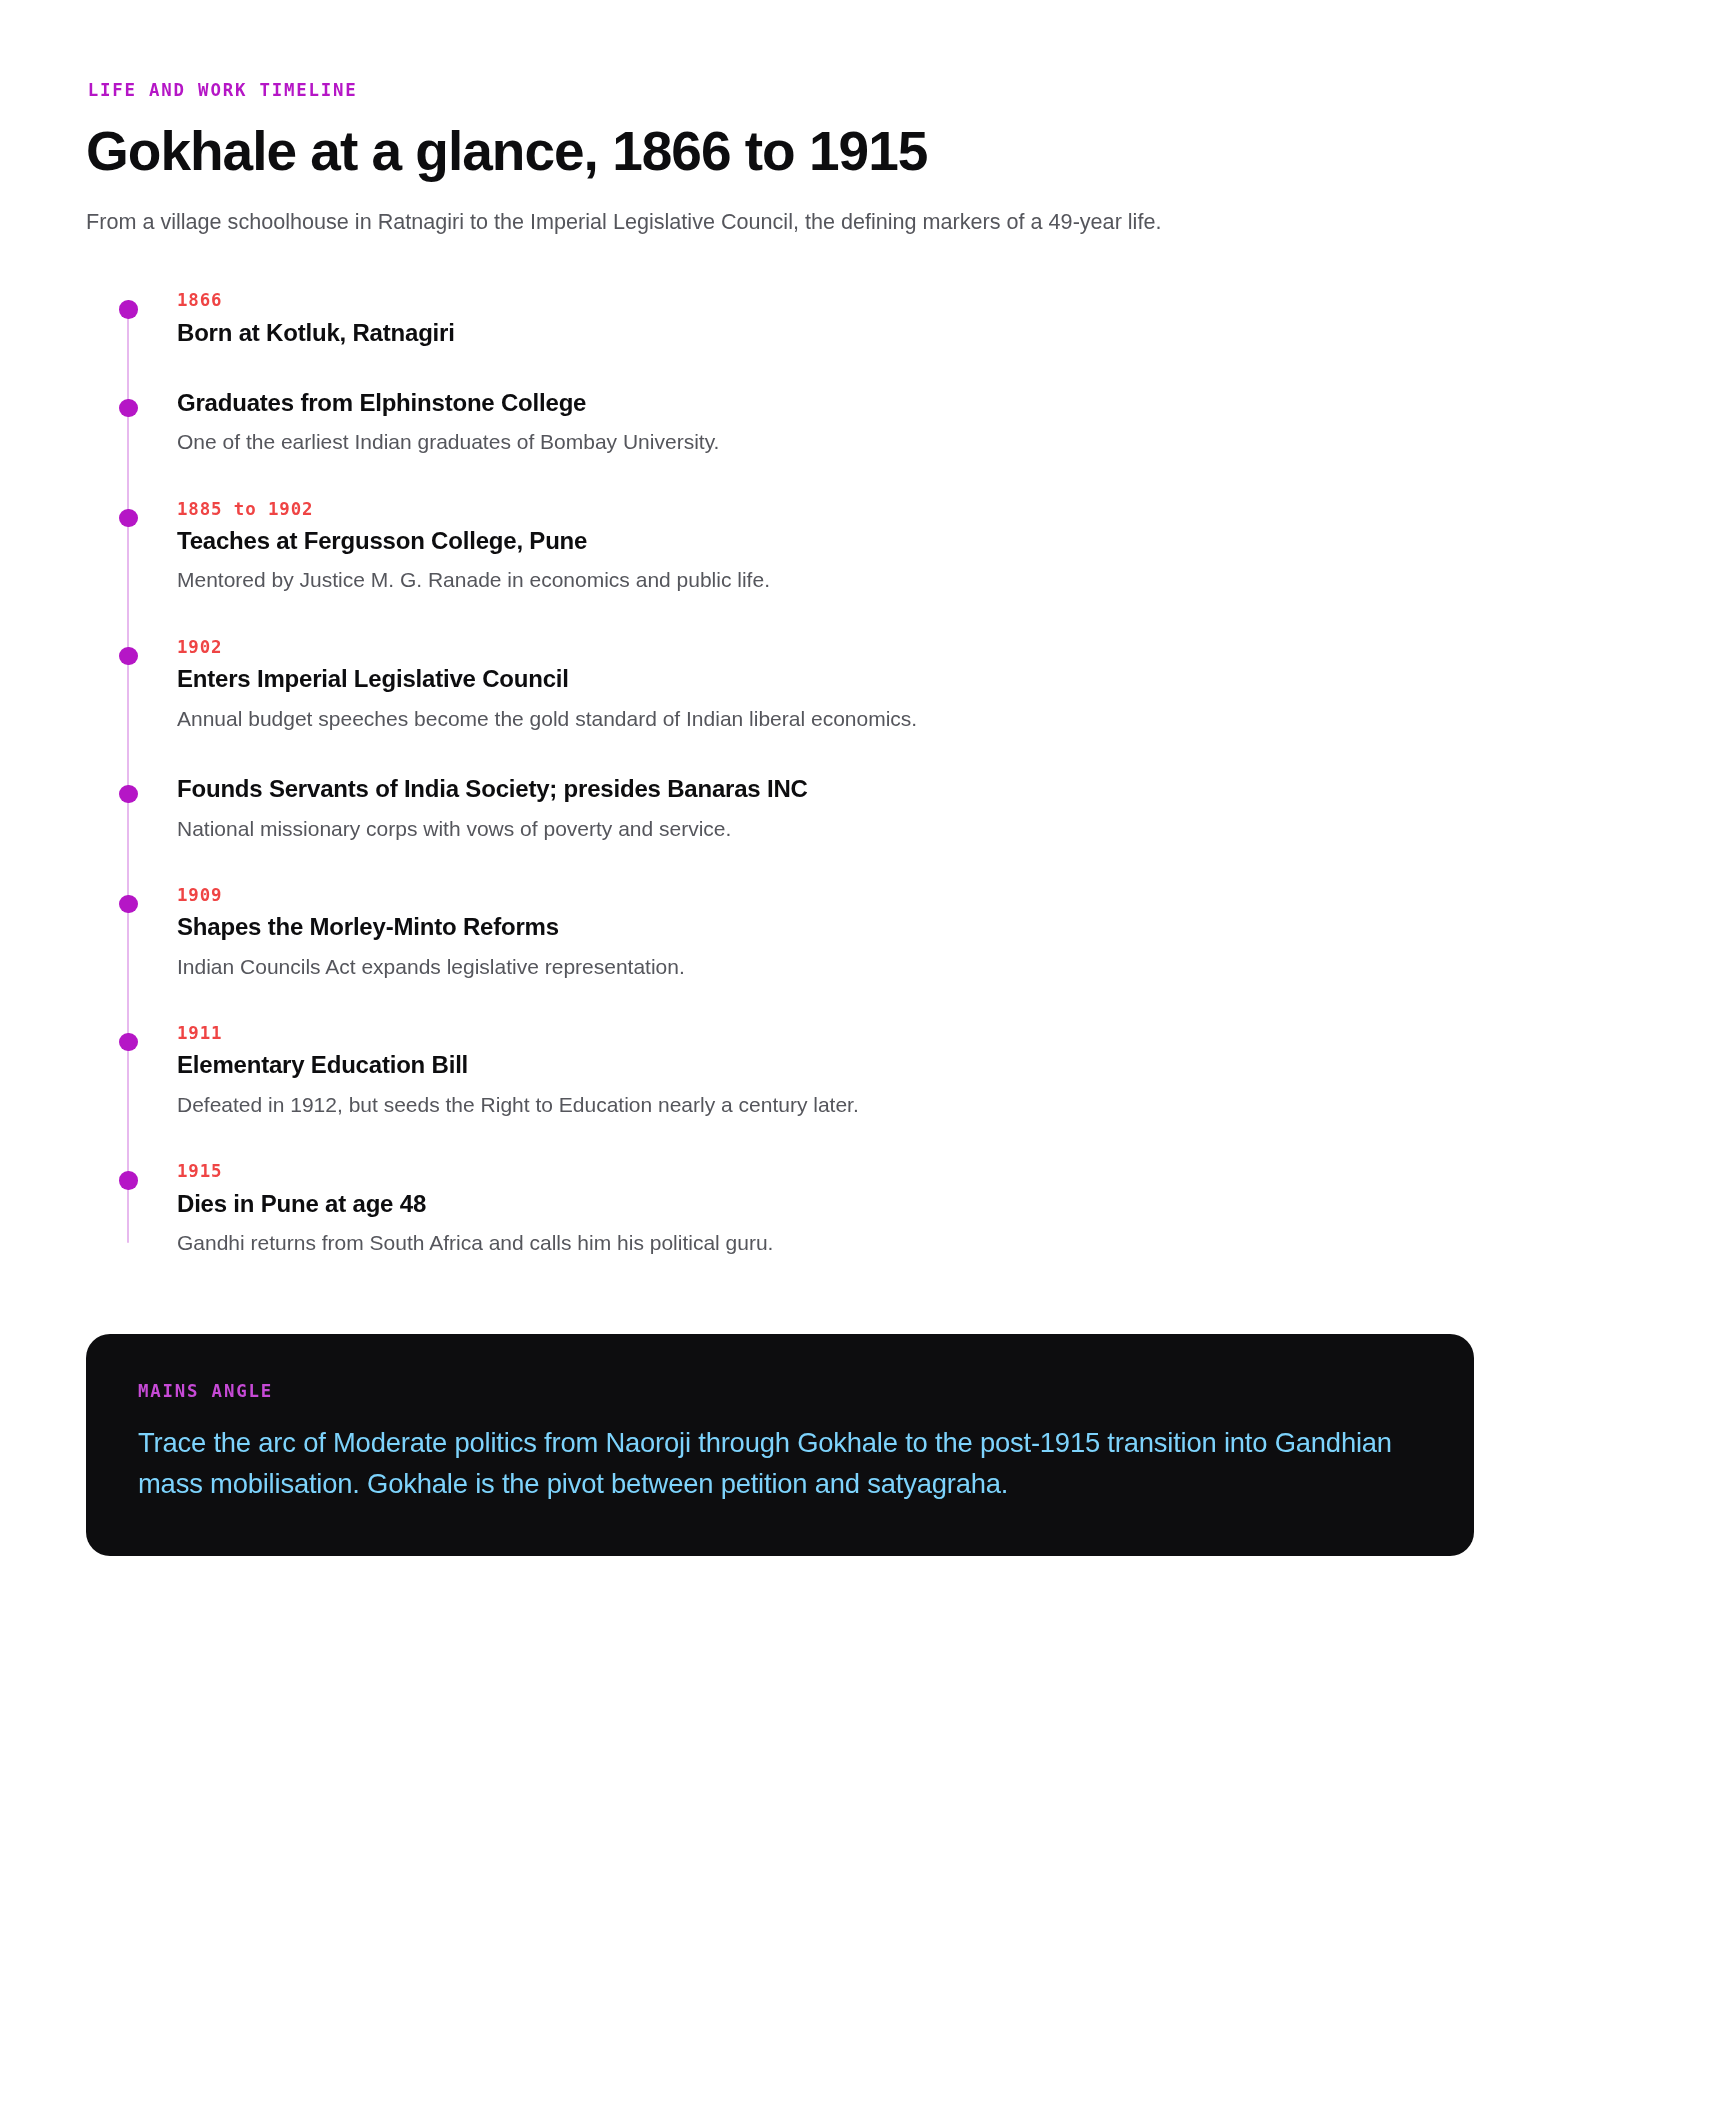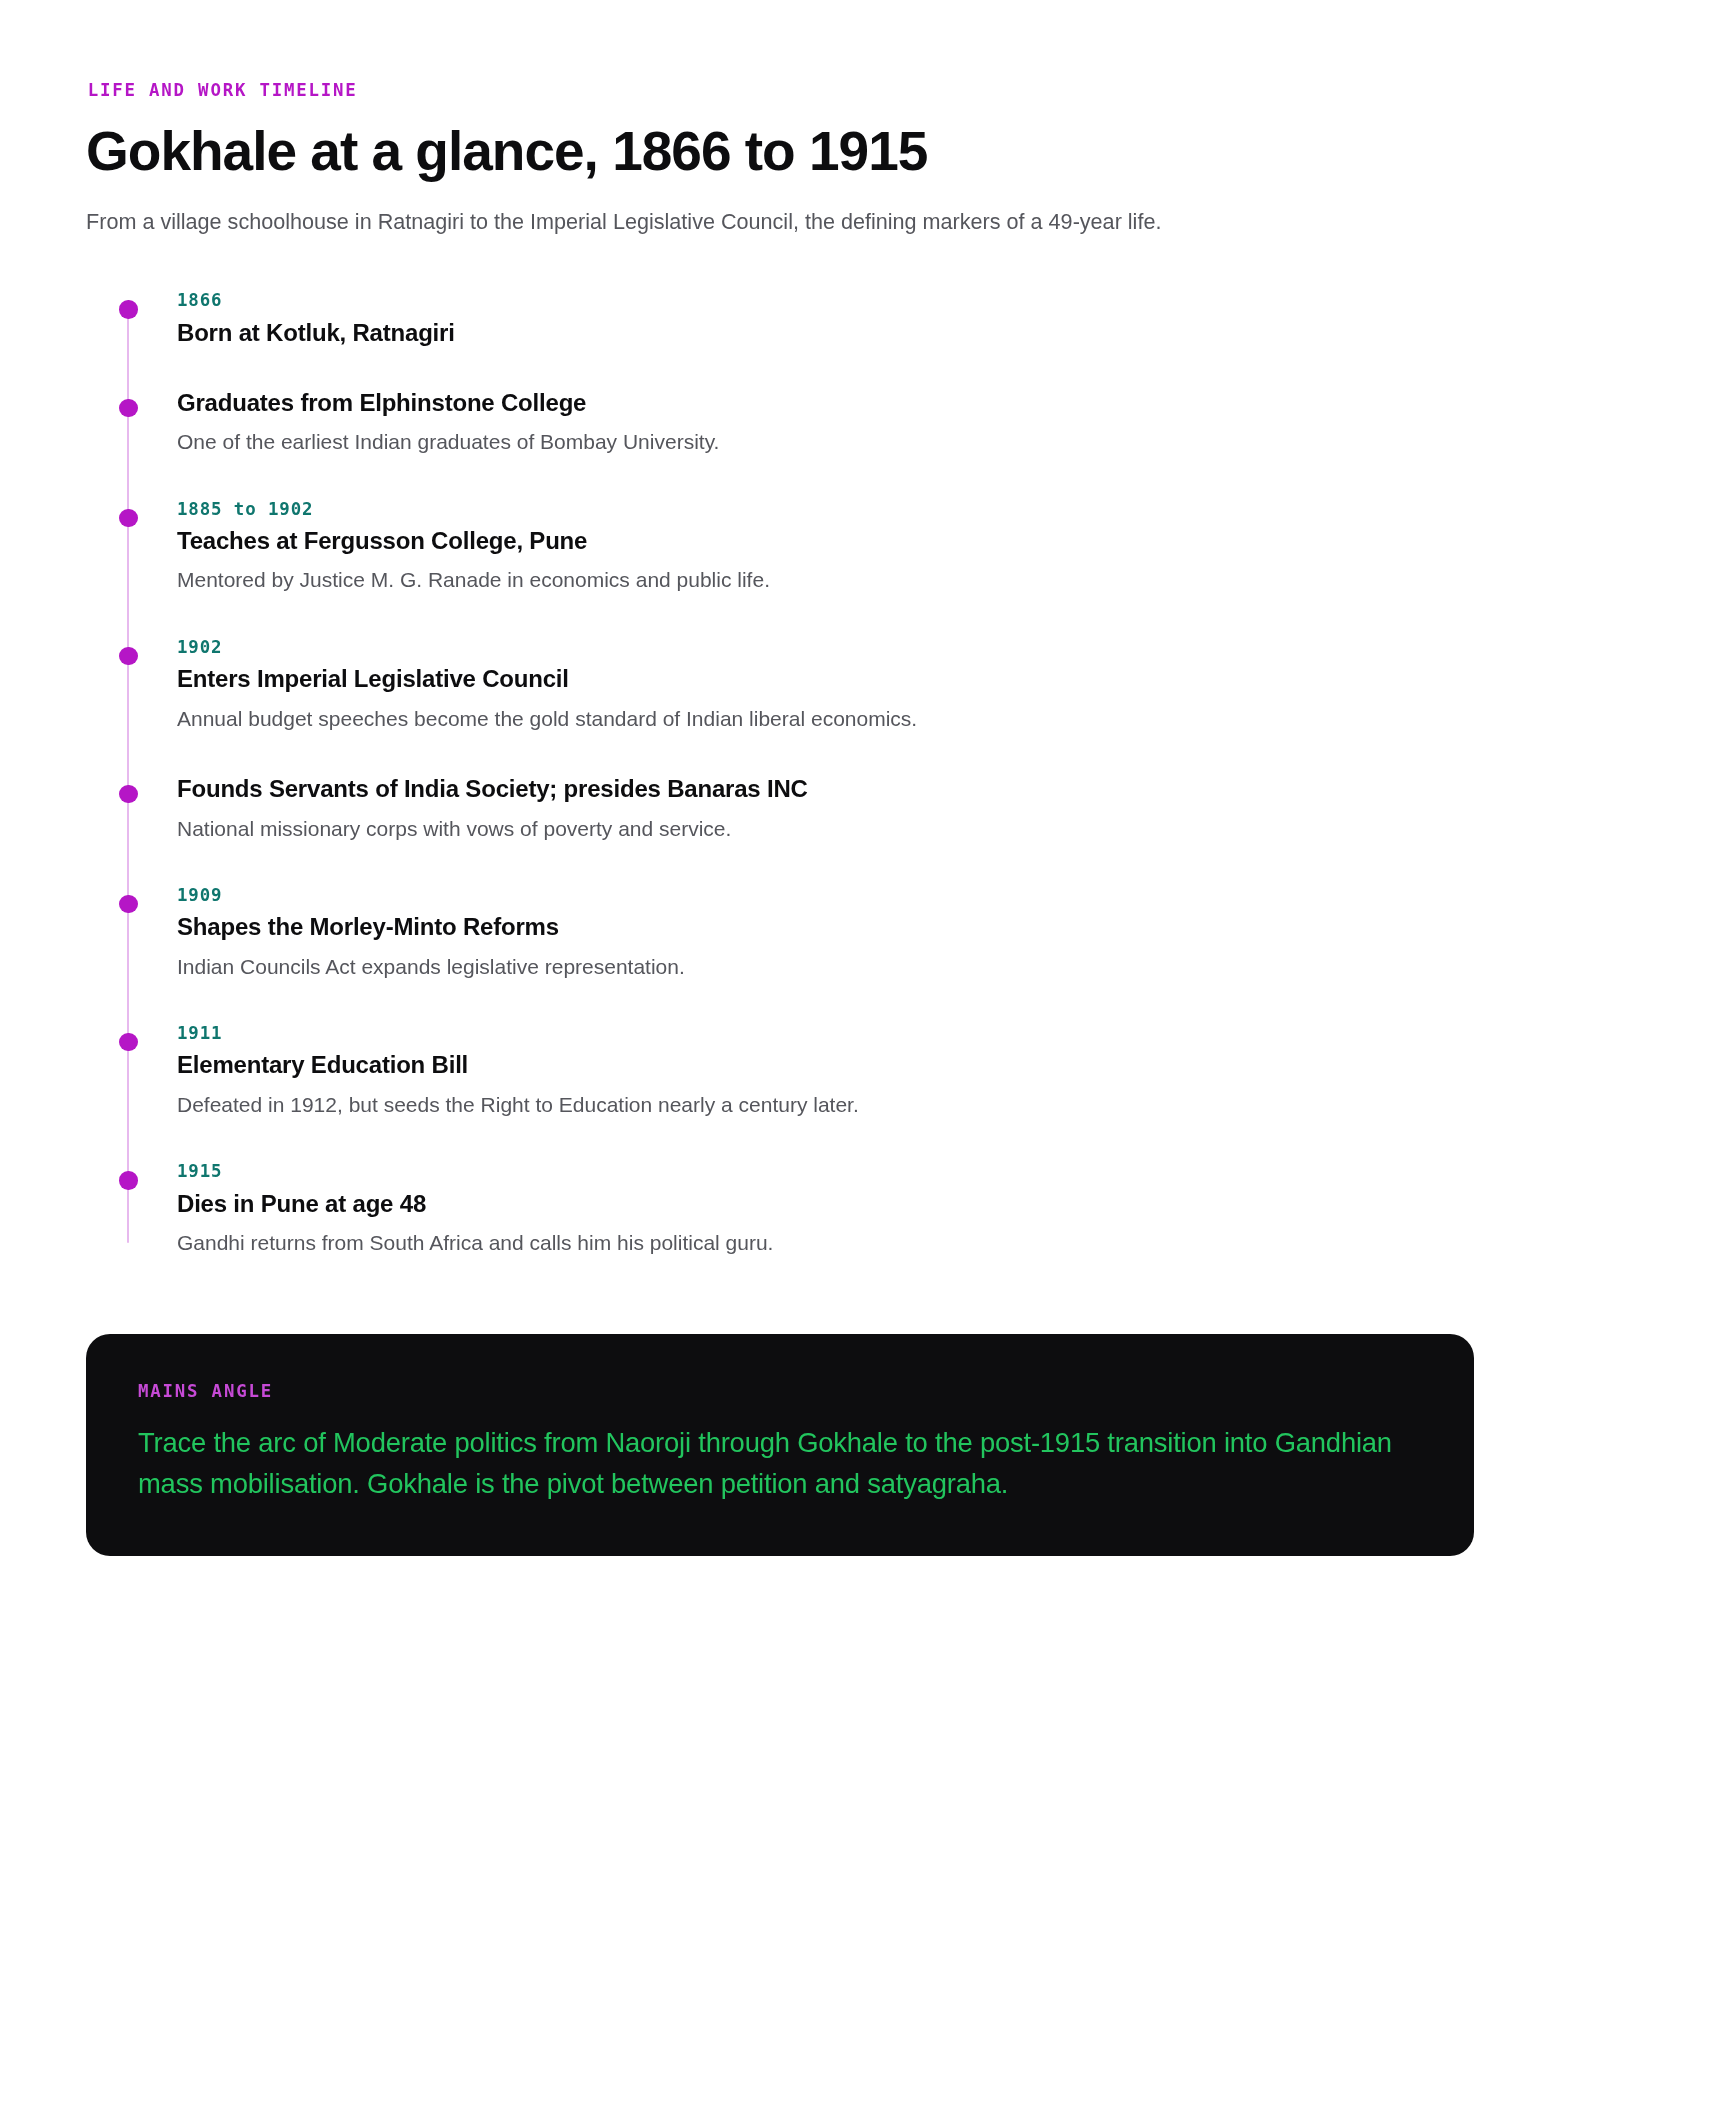--- a/index.html
+++ b/index.html
@@ -74,21 +74,21 @@
     width: 18.3px;
     height: 18.3px;
     border-radius: 50%;
     background: #b516c6;
   }
   .tl-year {
     font-family: "DejaVu Sans Mono", "Liberation Mono", monospace;
     font-size: 17.4px;
     font-weight: 700;
     letter-spacing: 0.9px;
-    color: #0f766e;
+    color: #ef4444;
     margin: 0 0 8.3px 0;
   }
   .tl-heading {
     font-size: 24px;
     font-weight: 700;
     letter-spacing: -0.2px;
     color: #0d0d0f;
     margin: 0 0 11.6px 0;
   }
   .tl-desc {
@@ -109,21 +109,21 @@
     font-family: "DejaVu Sans Mono", "Liberation Mono", monospace;
     font-size: 17.4px;
     font-weight: 700;
     letter-spacing: 1.8px;
     color: #c64ad6;
     margin: 0 0 21.6px 0;
   }
   .callout-text {
     font-size: 27.4px;
     line-height: 1.5;
-    color: #22c55e;
+    color: #7dd3fc;
     margin: 0;
     font-weight: 400;
     letter-spacing: -0.2px;
   }
 </style>
 </head>
 <body>
 
 <div class="page">
 

